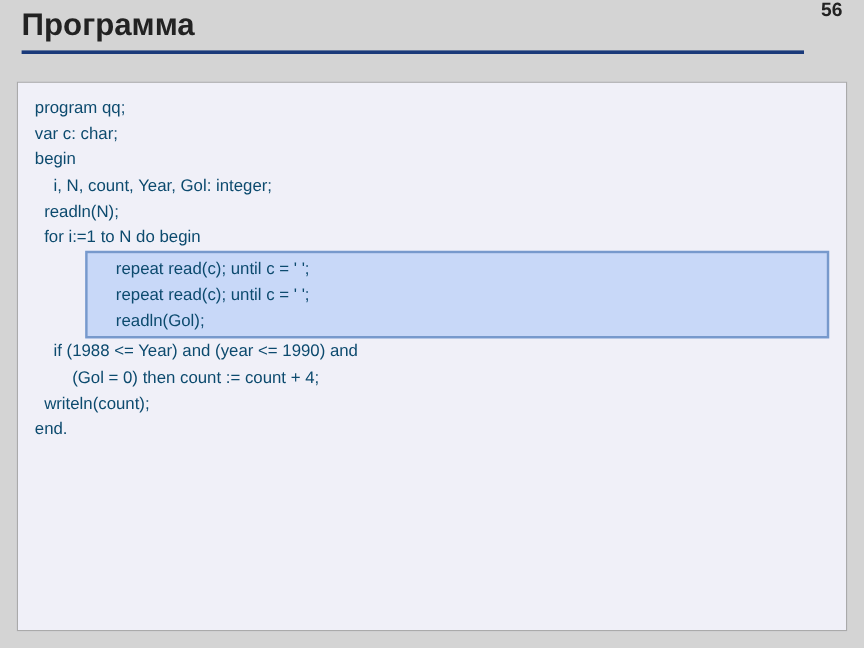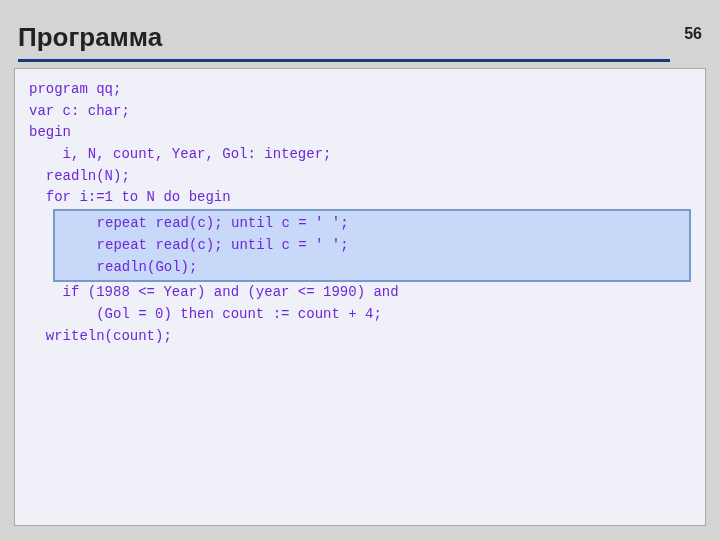--- a/index.html
+++ b/index.html
@@ -18,30 +18,30 @@
 
     .slide-container {
       width: 720px;
       height: 540px;
       background: #d4d4d4;
       position: relative;
     }
 
     .slide-number {
       position: absolute;
-      top: 25px;
+      top: 0;
       right: 18px;
       font-size: 16px;
       font-weight: bold;
       color: #222;
     }
 
     .title-bar {
       position: absolute;
-      top: 22px;
+      top: 5px;
       left: 18px;
       right: 50px;
     }
 
     .title-text {
       font-size: 26px;
       font-weight: bold;
       color: #222;
     }
 
@@ -54,35 +54,35 @@
 
     .code-area {
       position: absolute;
       top: 68px;
       left: 14px;
       right: 14px;
       bottom: 14px;
       background: #f0f0f8;
       border: 1px solid #aaa;
       padding: 10px 14px;
-      font-family: Liberation Mono, monospace;
+      font-family: Liberation Sans, sans-serif;
       font-size: 14px;
-      color: #6d28d9;
+      color: #0c4a6e;
       line-height: 1.55;
     }
 
     .line {
       display: block;
       white-space: pre;
     }
 
     .highlight-block {
       background: #c8d8f8;
       border: 2px solid #7799cc;
-      margin-left: 24px;
+      margin-left: 42px;
       padding: 2px 8px;
     }
   </style>
 </head>
 <body>
 
 <div class="slide-container">
 
   <div class="slide-number">56</div>
 
@@ -99,15 +99,16 @@
     <span class="line">  readln(N);</span>
     <span class="line">  for i:=1 to N do begin</span>
     <div class="highlight-block">
       <span class="line">    repeat read(c); until c = ' ';</span>
       <span class="line">    repeat read(c); until c = ' ';</span>
       <span class="line">    readln(Gol);</span>
     </div>
     <span class="line">    if (1988 &lt;= Year) and (year &lt;= 1990) and</span>
     <span class="line">        (Gol = 0) then count := count + 4;</span>
     <span class="line">  writeln(count);</span>
+    <span class="line">end.</span>
   </div>
 
 </div>
 
 </body></html>

